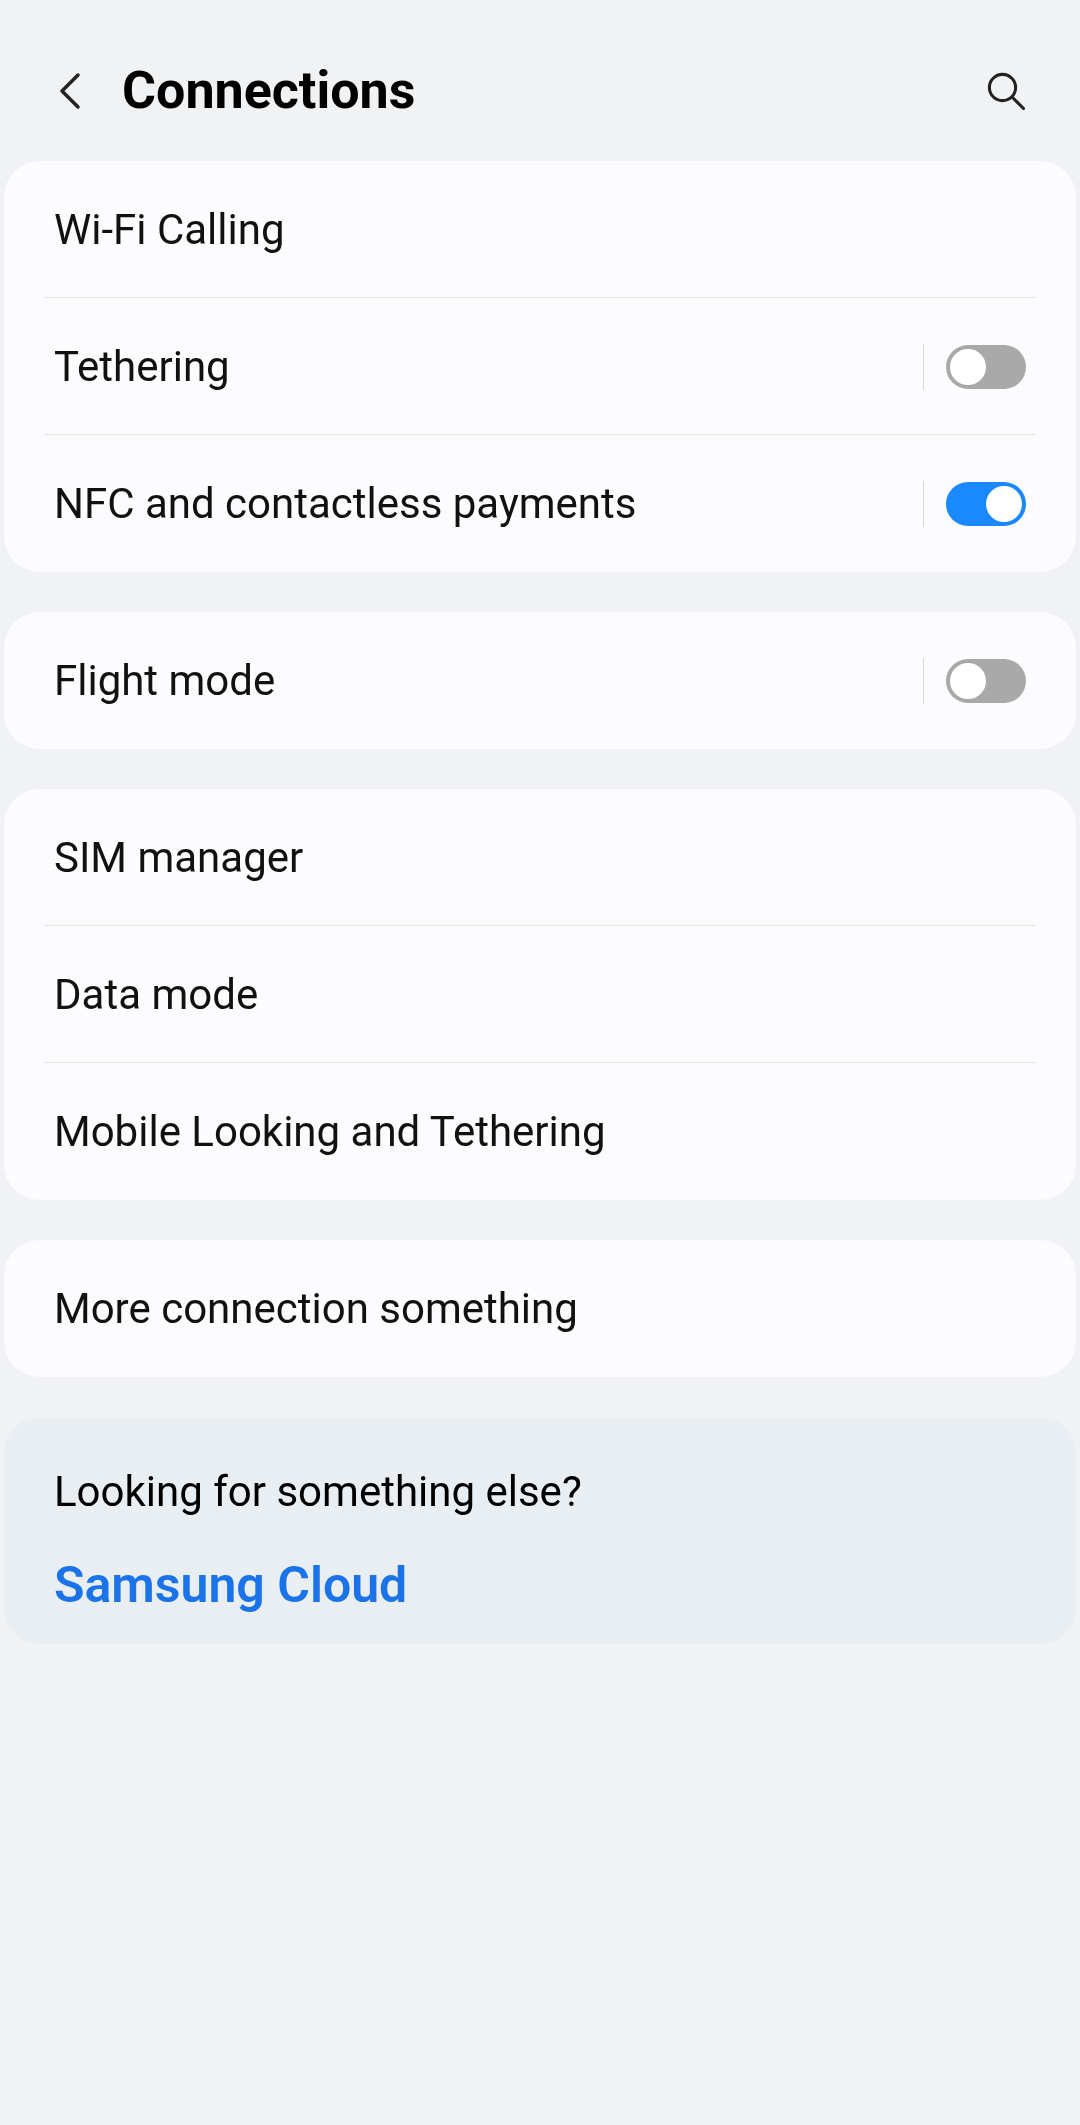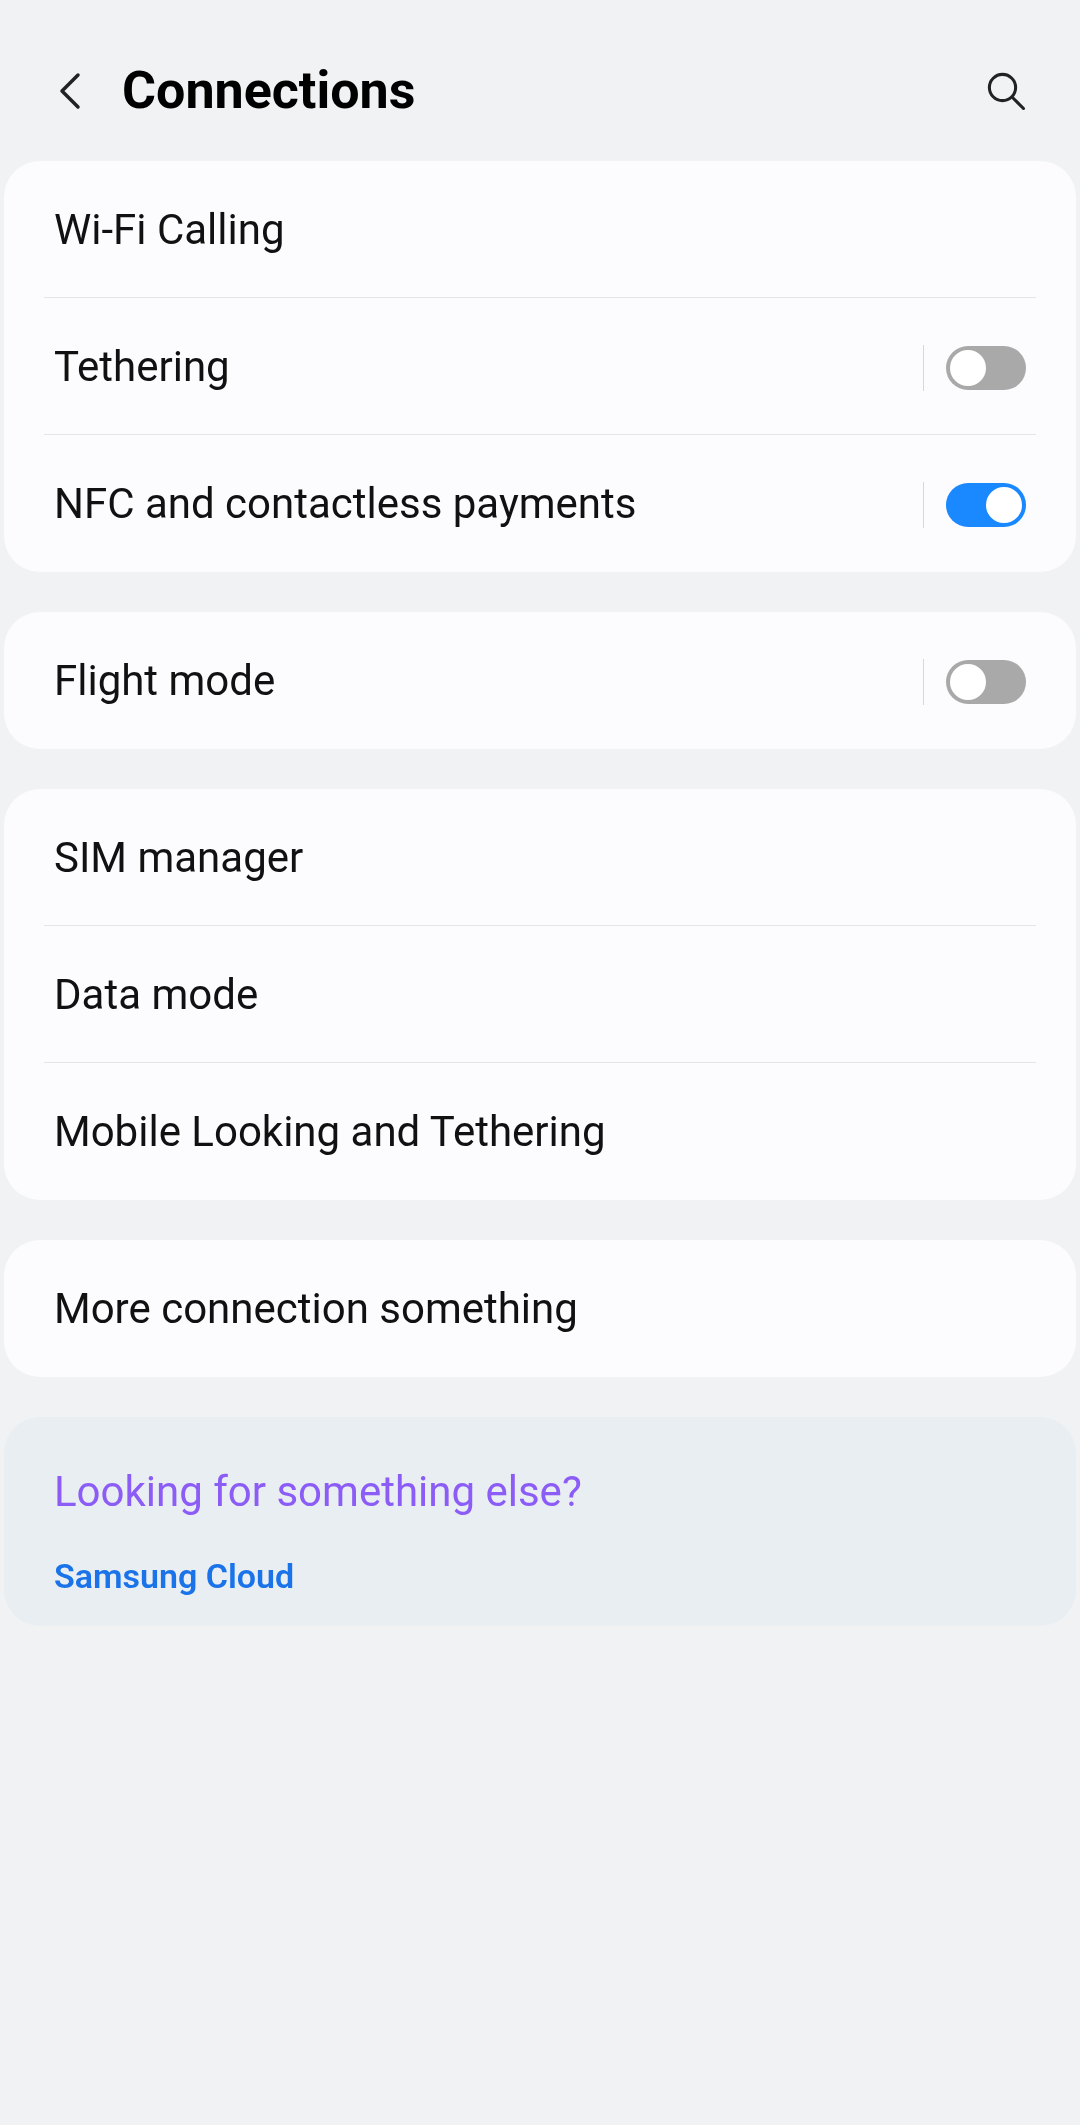--- a/index.html
+++ b/index.html
@@ -45,21 +45,21 @@
     }
     .card-discover {
       background: #e9eef3;
       border-radius: 36px;
       margin: 0 4px 0 4px;
       padding: 50px 50px 30px 50px;
       overflow: hidden;
     }
     .row {
       display: flex;
-      align-items: flex-end;
+      align-items: center;
       padding: 44px 50px;
       position: relative;
     }
     .row:not(:last-child)::after {
       content: "";
       position: absolute;
       bottom: 0;
       left: 40px;
       right: 40px;
       height: 1px;
@@ -96,26 +96,26 @@
       height: 40px;
       border-radius: 50%;
       background: #fff;
       border: 2px solid #a9a9a9;
       box-sizing: border-box;
     }
     .toggle .thumb { left: 2px; }
     .toggle.on .thumb { left: auto; right: 2px; border: 2px solid #1a88ff; }
     .discover-title {
       font-size: 42px;
-      color: #8b5cf6;
+      color: #000000;
       font-weight: 400;
       margin-bottom: 40px;
     }
     .discover-link {
-      font-size: 34px;
+      font-size: 50px;
       color: #1a73e8;
       font-weight: 600;
     }
     .card:first-of-type {
       border-top: 1px solid #e5e5e5;
       border-top-left-radius: 0;
       border-top-right-radius: 0;
     }
   </style>
 </head>

